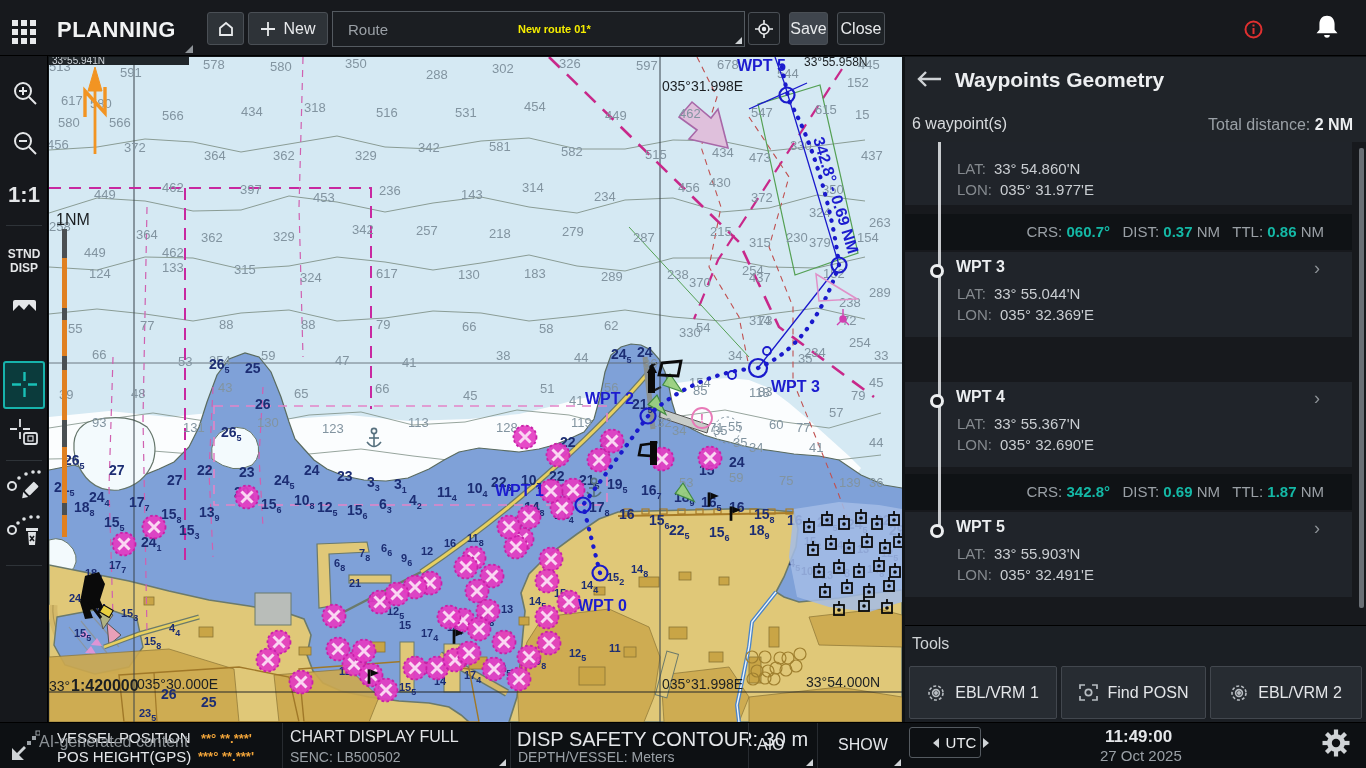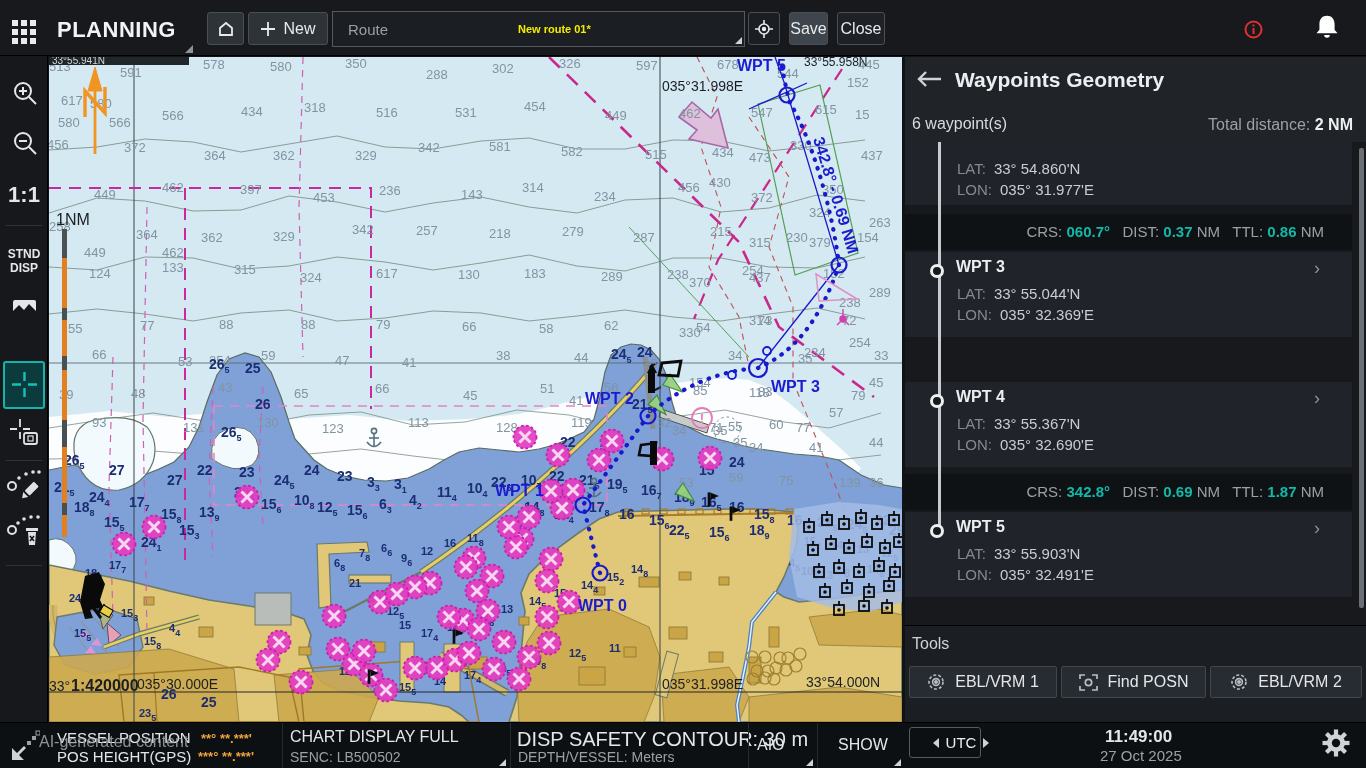--- a/index.html
+++ b/index.html
@@ -53,21 +53,21 @@
 .lat span { color:#c9cdd1; margin-left:8px; }
 .chev { position:absolute; right:32px; color:#8e9398; font-size:18px; }
 .wcirc { position:absolute; left:25px; width:14px; height:14px; border:3.5px solid #eceef0;
   border-radius:50%; background:#17191d; z-index:6; }
 #tline { position:absolute; left:33px; width:2.5px; background:#e8eaec; opacity:0.85; z-index:5; }
 #scrollbar { position:absolute; right:2px; top:91px; width:5px; height:460px;
   background:#6a6f75; border-radius:2px; }
 #tools { position:absolute; left:0; top:568px; width:461px; height:97px;
   background:#1b1f24; border-top:1px solid #000; }
 #tools .tlab { position:absolute; left:7px; top:9px; font-size:16px; color:#cfd3d6; }
-.toolbtn { position:absolute; top:40px; height:32px; background:#272c32;
+.toolbtn { position:absolute; top:40px; height:53px; background:#272c32;
   border:1px solid #42474e; border-radius:2px; color:#e4e6e9; font-size:16px;
   display:flex; align-items:center; justify-content:center; gap:10px; }
 
 #botbar { left:0; top:722px; width:905px; height:56px; background:#0d1013;
   border-top:1px solid #000; color:#e0e3e6; }
 #botbar .cell { position:absolute; top:0; height:46px; border-left:1px solid #272b30; }
 #botright { left:905px; top:722px; width:461px; height:46px; background:#0d1013;
   border-top:1px solid #000; }
 .l1 { position:absolute; font-size:15px; color:#e4e6e9; white-space:nowrap; }
 .l2 { position:absolute; font-size:14px; color:#9aa0a6; white-space:nowrap; }

